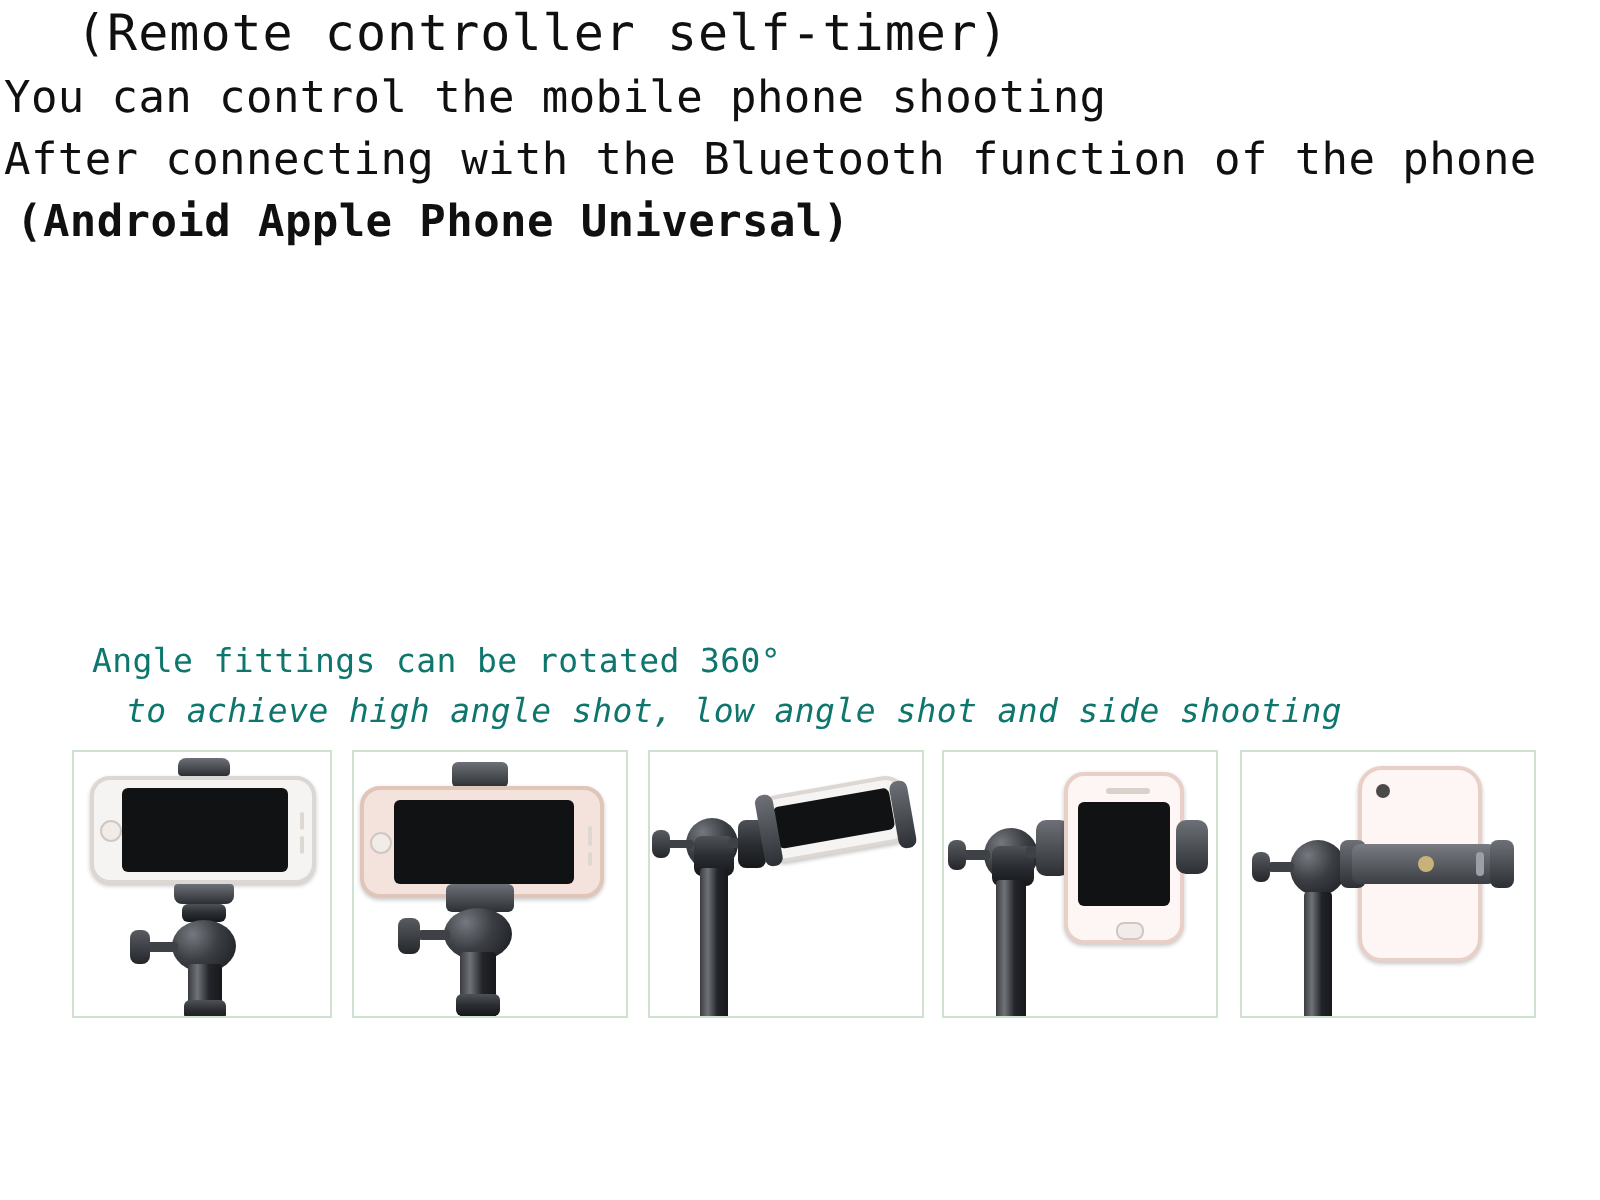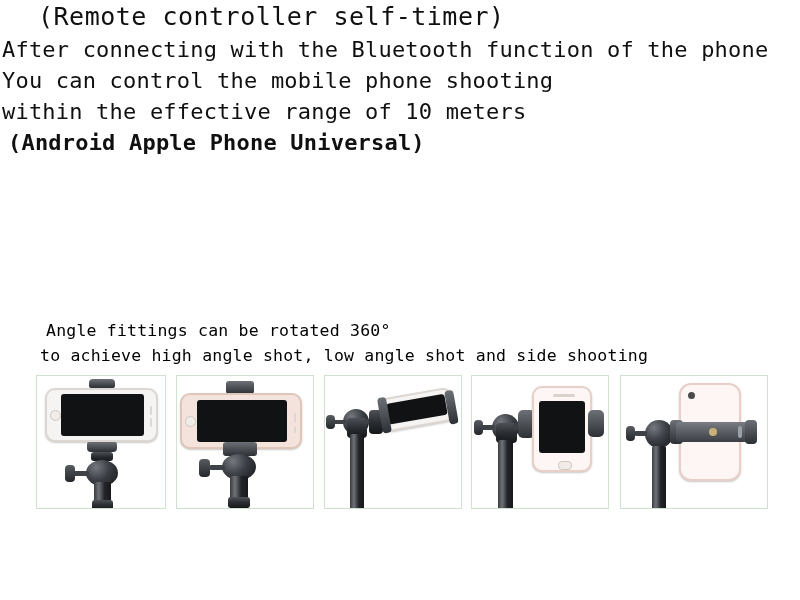--- a/index.html
+++ b/index.html
@@ -46,24 +46,24 @@
     position: absolute;
     left: 0;
     top: 318px;
     width: 800px;
   }
   .caption-line {
     font-size: 16.5px;
     line-height: 25px;
     letter-spacing: 0.2px;
     white-space: nowrap;
-    color: #000000;
+    color: #0f766e;
   }
   .caption-line.c1 { padding-left: 46px; }
-  .caption-line.c2 { padding-left: 40px; }
+  .caption-line.c2 { padding-left: 63px; font-style: italic; }
 
   
   #gallery {
     position: absolute;
     left: 0;
     top: 375px;
     width: 800px;
     height: 136px;
   }
   .panel {
@@ -155,23 +155,22 @@
     background: #ded8d2;
     border-radius: 2px;
   }
   .tilt-3  { transform: rotate(-10deg); }
 </style>
 </head>
 <body>
 
 <div id="headline-block">
   <div class="title-line">(Remote controller self-timer)</div>
+  <div class="body-line">You can control the mobile phone shooting</div>
   <div class="body-line">After connecting with the Bluetooth function of the phone</div>
-  <div class="body-line">You can control the mobile phone shooting</div>
-  <div class="body-line">within the effective range of 10 meters</div>
   <div class="body-line indent-1">(Android Apple Phone Universal)</div>
 </div>
 
 <div id="caption-block">
   <div class="caption-line c1">Angle fittings can be rotated 360°</div>
   <div class="caption-line c2">to achieve high angle shot, low angle shot and side shooting</div>
 </div>
 
 <div id="gallery">
 

